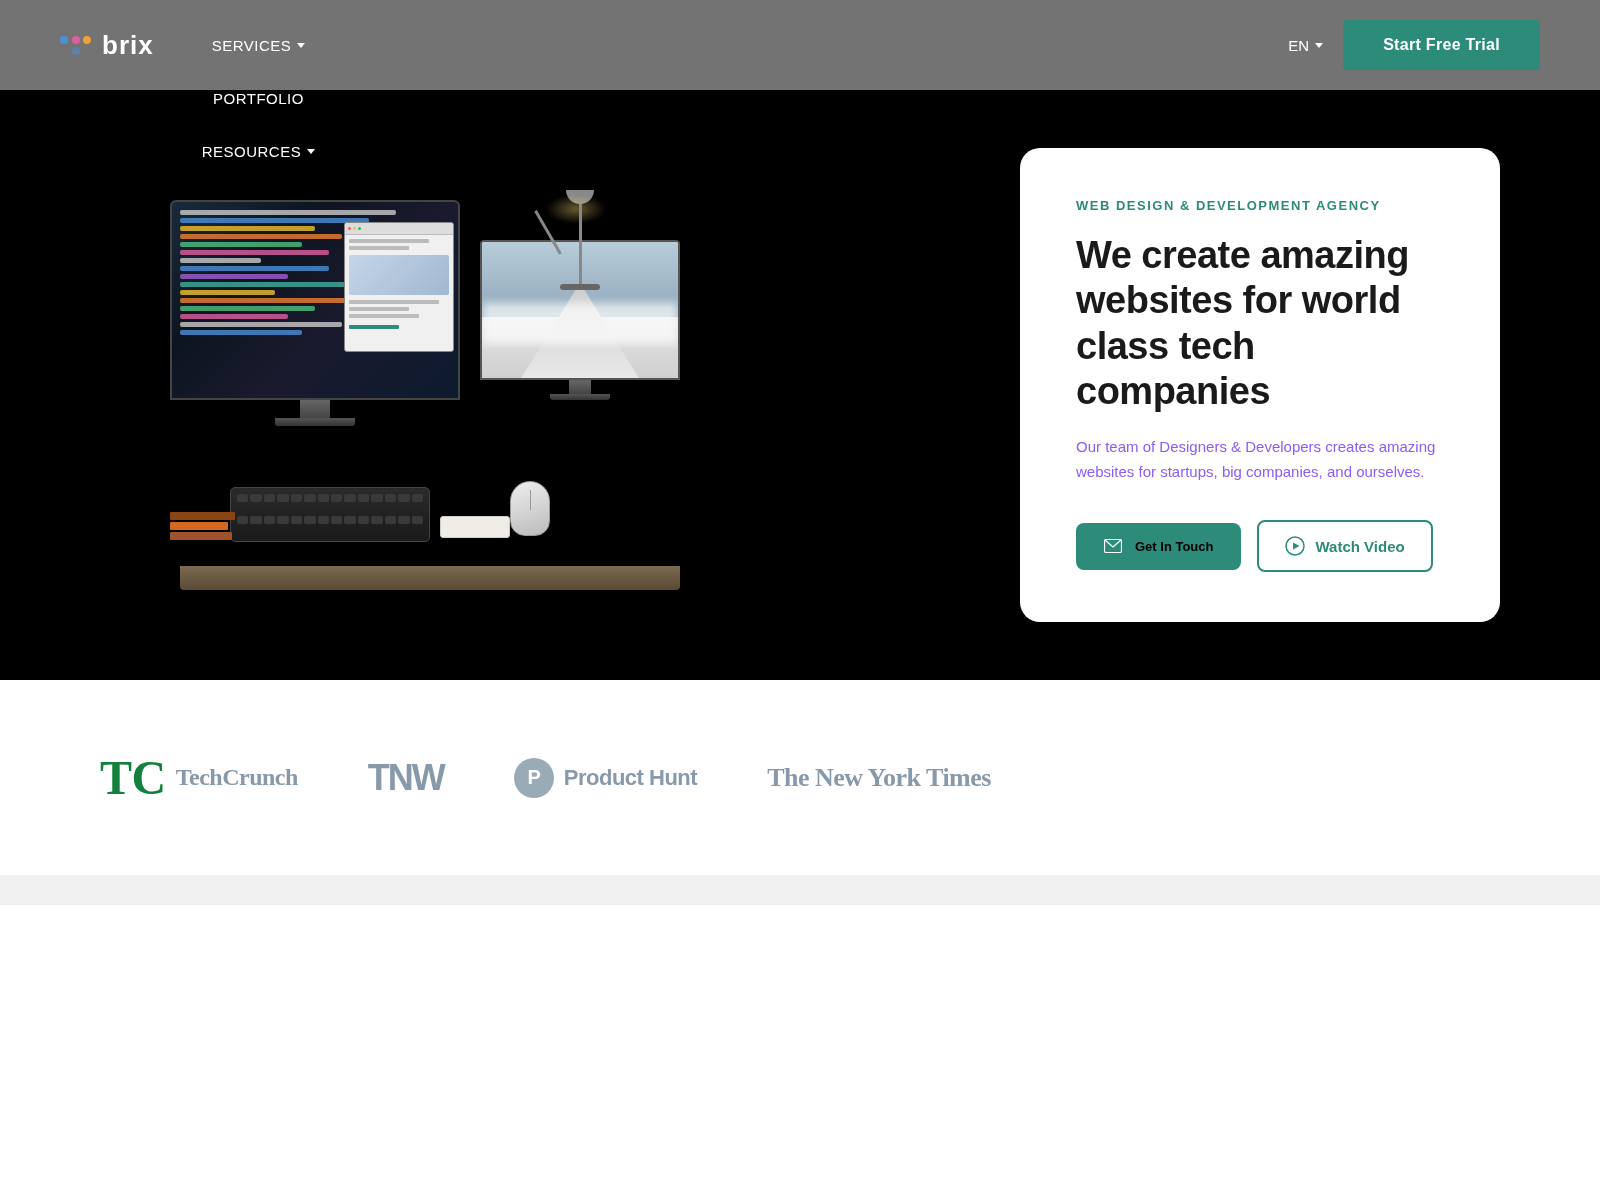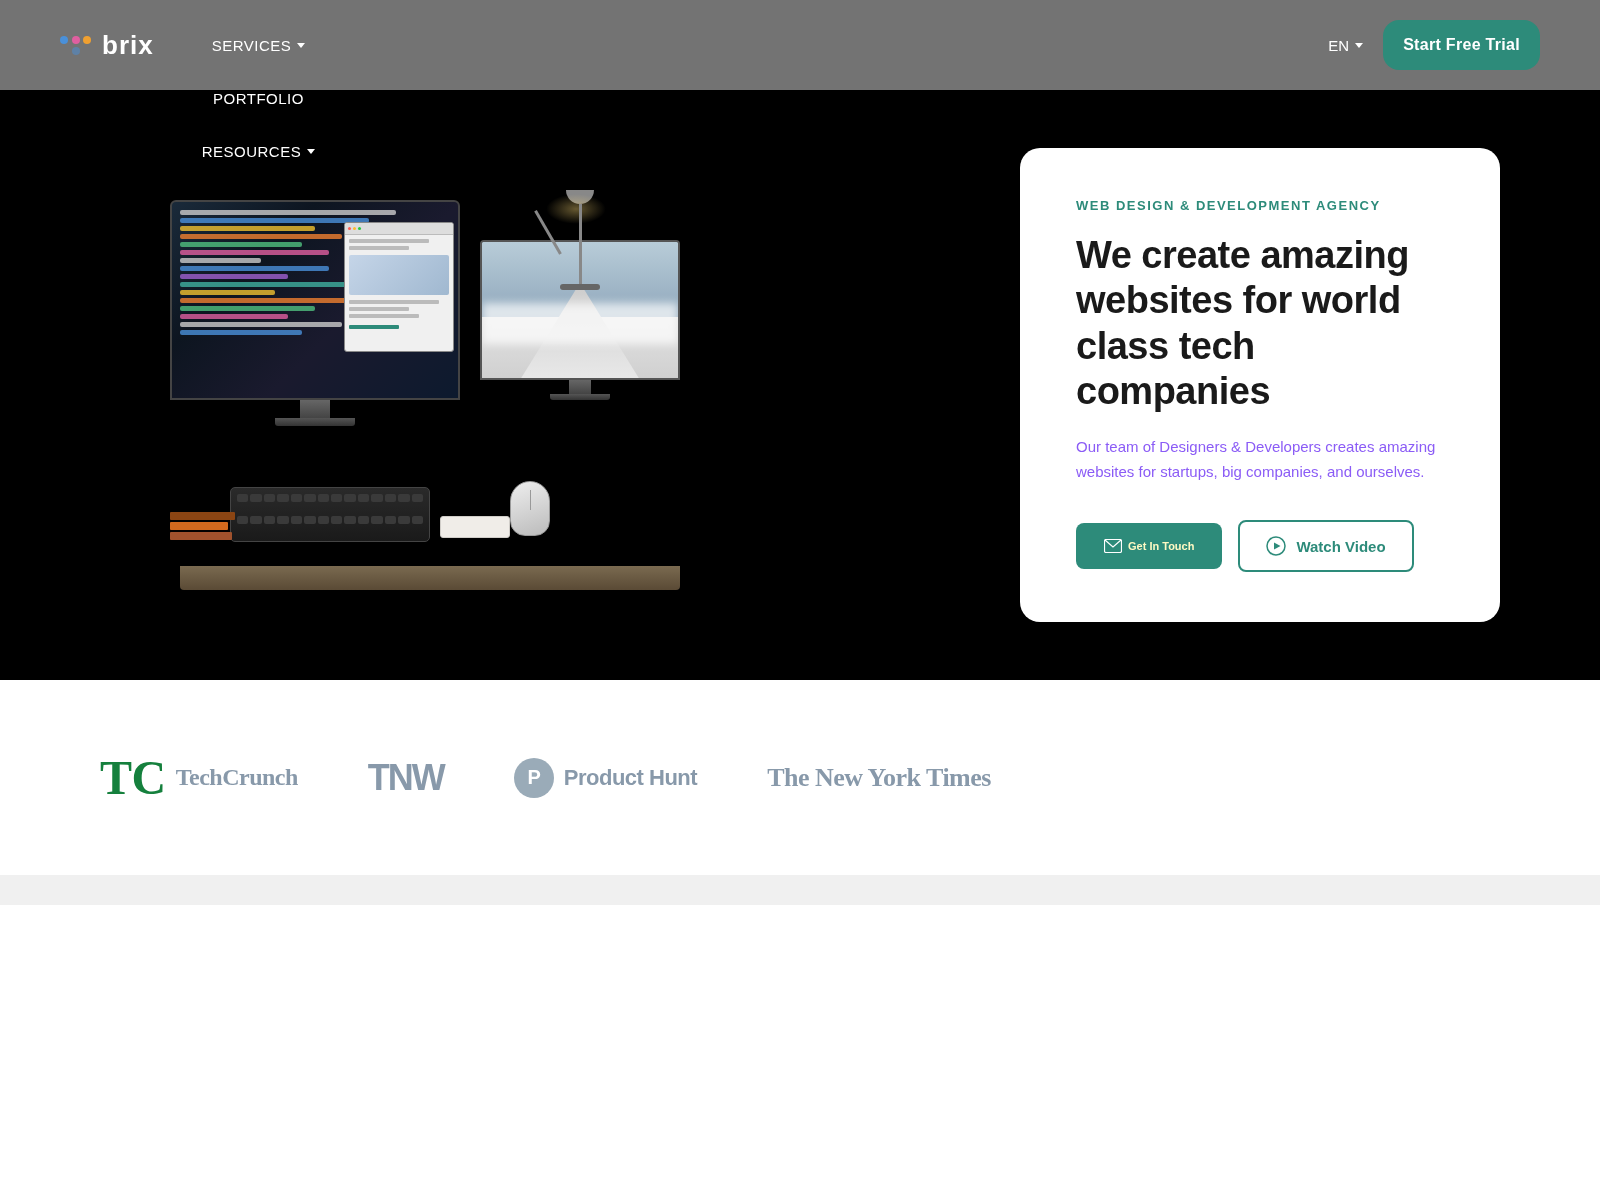--- a/index.html
+++ b/index.html
@@ -87,22 +87,22 @@
       display: flex;
       align-items: center;
       gap: 4px;
       cursor: pointer;
       margin-left: 28px;
     }
     .start-trial-btn {
       background: #2D8B7A;
       color: #fff;
       border: none;
-      padding: 16px 20px;
-      border-radius: 16px;
+      padding: 16px 40px;
+      border-radius: 4px;
       font-size: 16px;
       font-weight: 600;
       cursor: pointer;
       letter-spacing: 0.3px;
       white-space: nowrap;
     }
 
     
     .hero {
       background: #000;
@@ -418,30 +418,30 @@
       line-height: 1.65;
       margin-bottom: 36px;
     }
     .hero-buttons {
       display: flex;
       gap: 16px;
       align-items: center;
     }
     .btn-primary {
       background: #2D8B7A;
-      color: #fef9c3;
+      color: #000000;
       border: none;
       padding: 16px 28px;
       border-radius: 8px;
-      font-size: 11px;
+      font-size: 13px;
       font-weight: 600;
       cursor: pointer;
       display: flex;
       align-items: center;
-      gap: 6px;
+      gap: 13px;
     }
     .btn-secondary {
       background: #fff;
       color: #2D8B7A;
       border: 2px solid #2D8B7A;
       padding: 14px 26px;
       border-radius: 8px;
       font-size: 15px;
       font-weight: 600;
       cursor: pointer;

